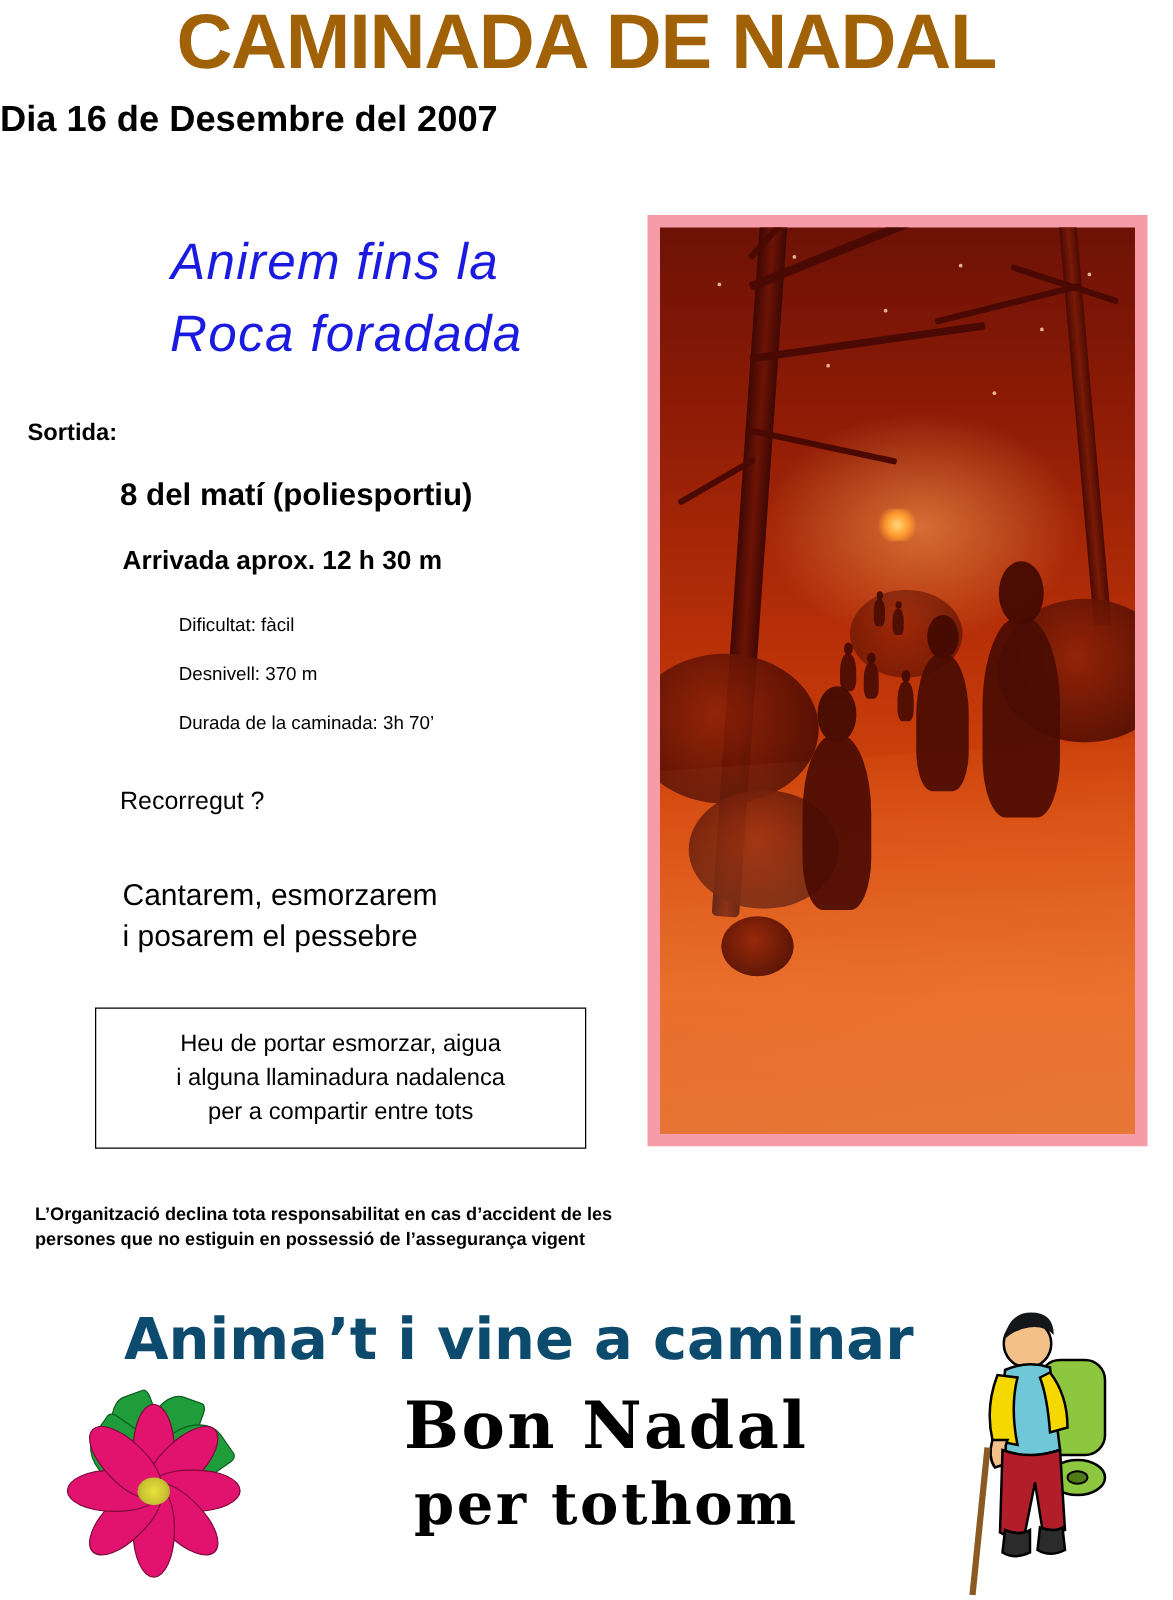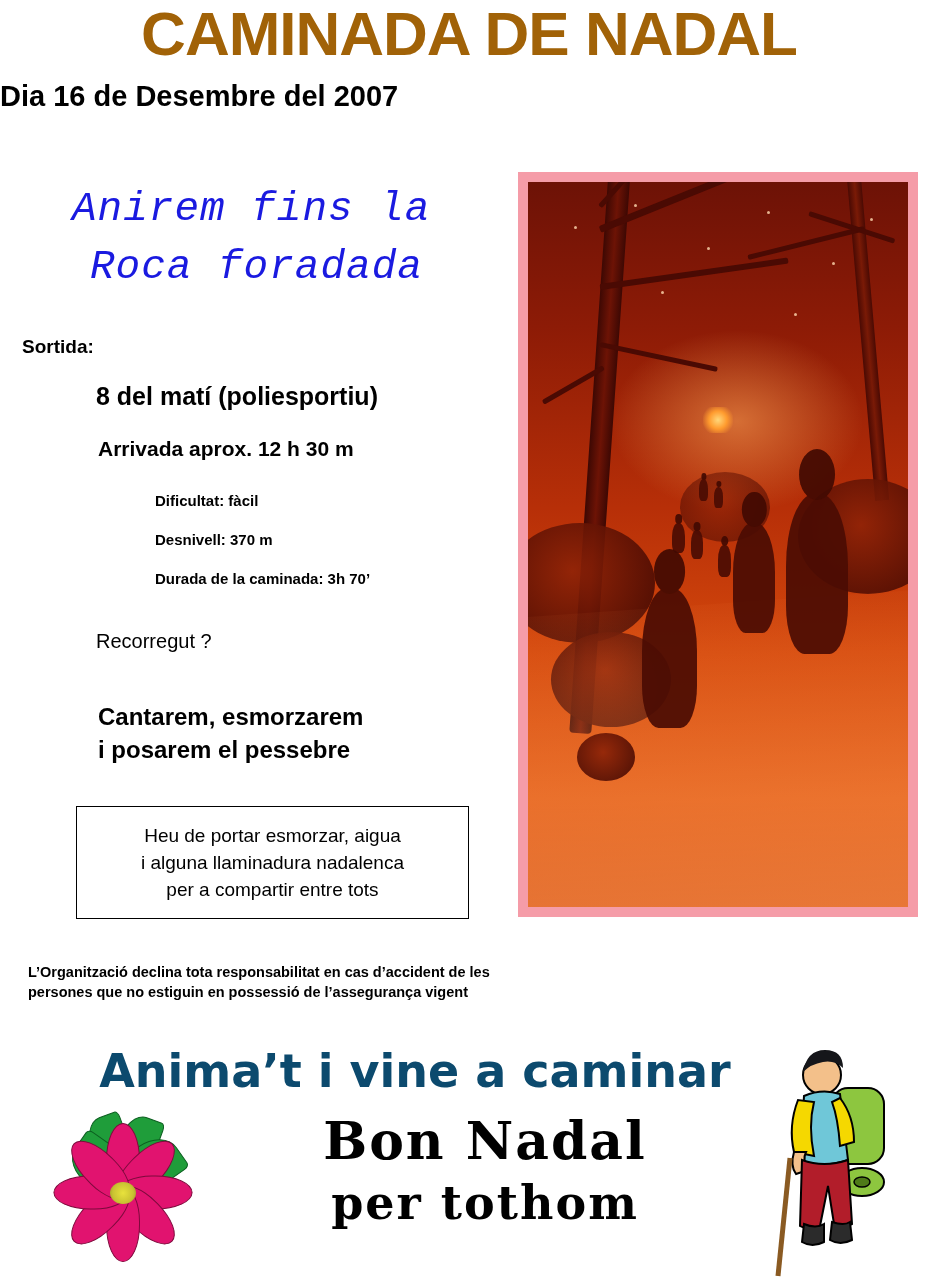--- a/index.html
+++ b/index.html
@@ -39,28 +39,29 @@
     text-align: left;
     font-weight: bold;
     font-size: 29px;
     line-height: 36px;
   }
 
   
   .script-heading {
     position: absolute;
     top: 180px;
-    left: 72px;
+    left: 58px;
     width: 420px;
     color: #1a1ae0;
-    font-family: Liberation Mono, monospace;
+    font-family: Liberation Sans, sans-serif;
     font-style: italic;
     font-size: 41px;
     line-height: 58px;
     letter-spacing: 1px;
+    text-align: center;
   }
   .script-heading .line2 { padding-left: 18px; display: block; }
 
   
   .label-sortida {
     position: absolute;
     top: 336px;
     left: 22px;
     font-weight: bold;
     font-size: 19px;
@@ -74,43 +75,42 @@
   }
   .time-arrival {
     position: absolute;
     top: 437px;
     left: 98px;
     font-weight: bold;
     font-size: 21px;
   }
   .detail {
     position: absolute;
-    left: 155px;
-    font-weight: bold;
+    left: 143px;
+    font-weight: normal;
     font-size: 15px;
     text-align: right;
   }
   .detail-1 { top: 492px; }
   .detail-2 { top: 531px; }
   .detail-3 { top: 570px; }
 
   .recorregut {
     position: absolute;
     top: 630px;
     left: 96px;
     font-weight: normal;
     font-size: 20px;
   }
   .activities {
     position: absolute;
     top: 700px;
     left: 98px;
     font-size: 24px;
     line-height: 33px;
-    font-weight: bold;
   }
 
   
   .note-box {
     position: absolute;
     top: 806px;
     left: 76px;
     width: 393px;
     height: 113px;
     border: 1px solid #000000;

